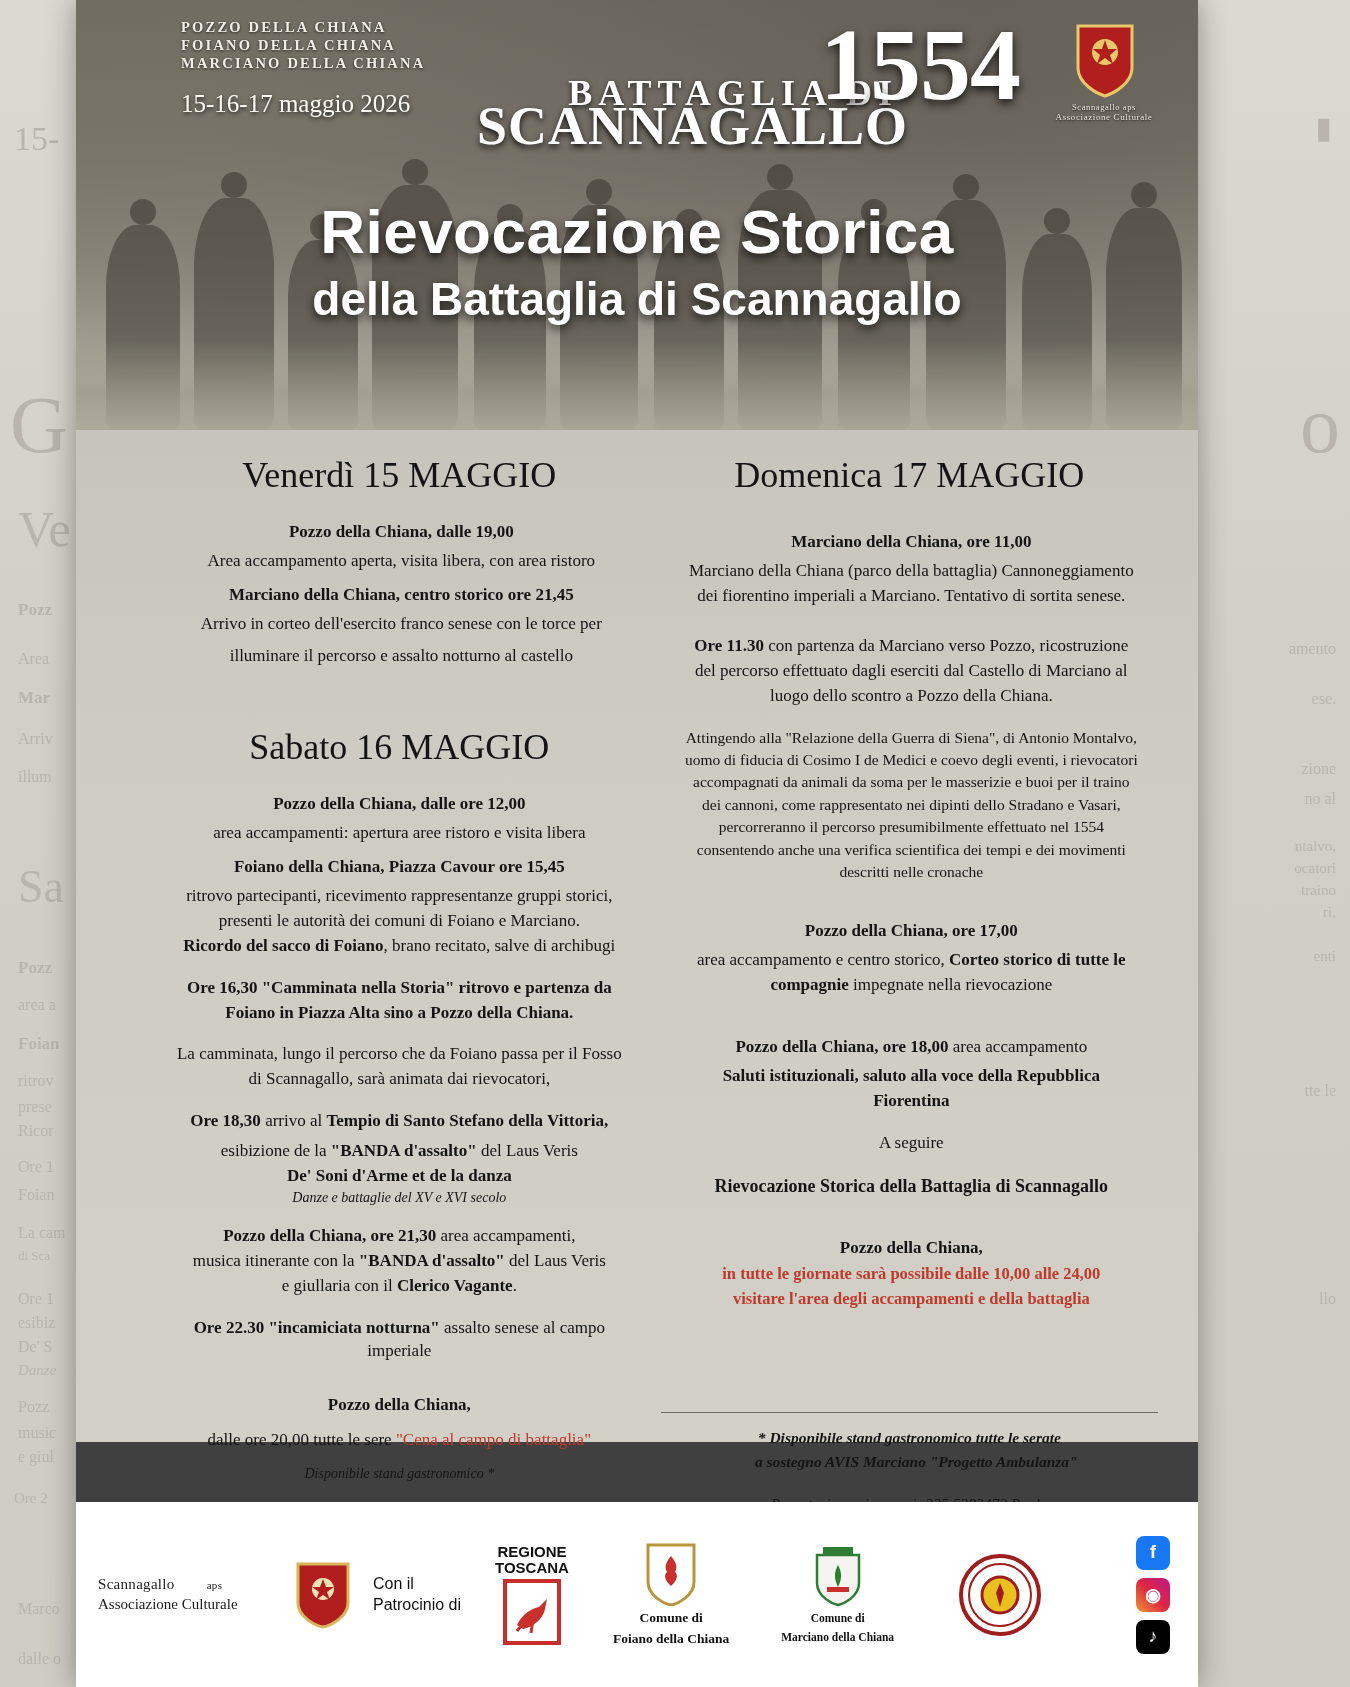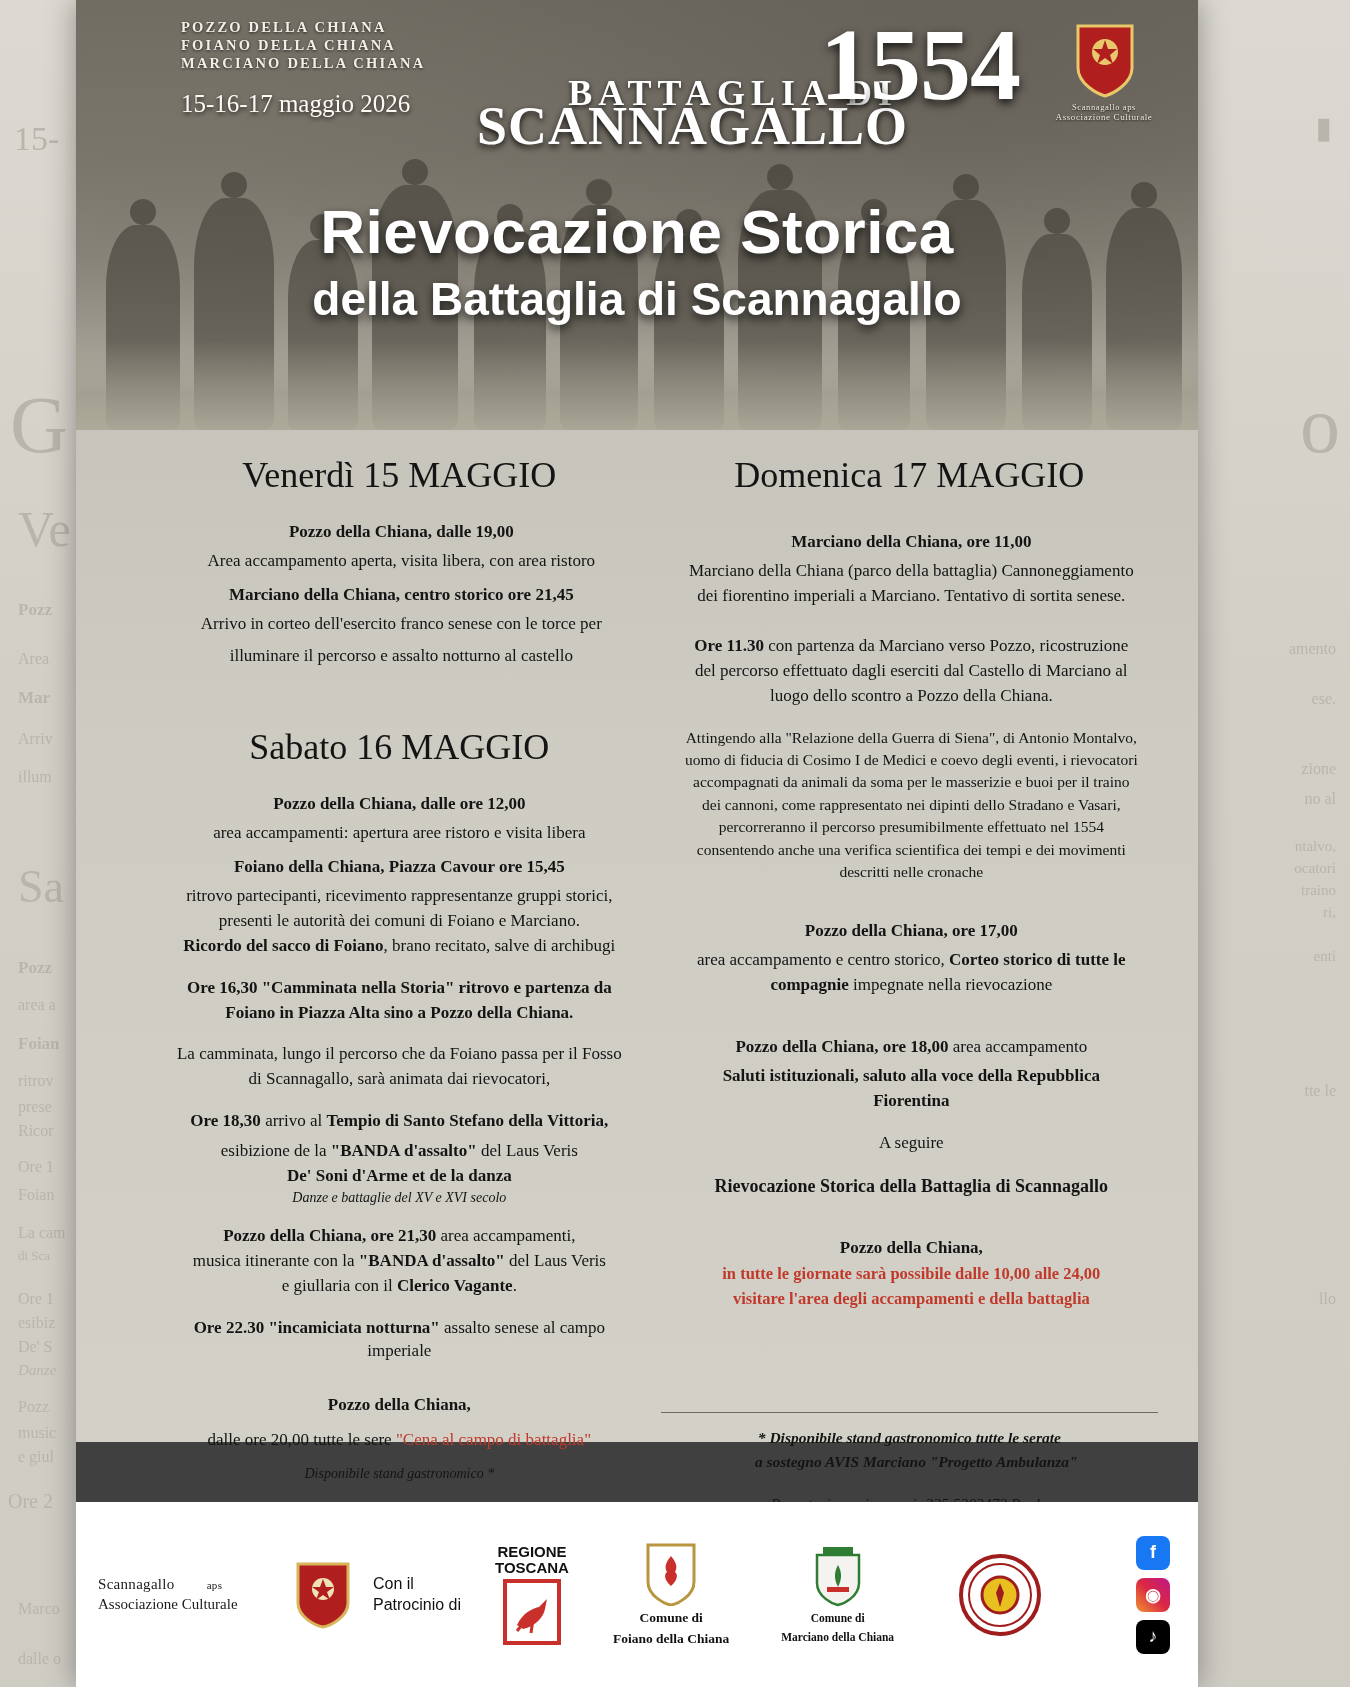--- a/index.html
+++ b/index.html
@@ -145,21 +145,21 @@
 <div class="ghost-text" style="left:18px; top:1186px; font-size:16px;">Foian</div>
 <div class="ghost-text" style="left:18px; top:1224px; font-size:16px;">La cam</div>
 <div class="ghost-text" style="left:18px; top:1248px; font-size:13px;">di Sca</div>
 <div class="ghost-text" style="left:18px; top:1290px; font-size:16px;">Ore 1</div>
 <div class="ghost-text" style="left:18px; top:1314px; font-size:16px;">esibiz</div>
 <div class="ghost-text" style="left:18px; top:1338px; font-size:16px;">De' S</div>
 <div class="ghost-text" style="left:18px; top:1362px; font-size:15px; font-style:italic;">Danze</div>
 <div class="ghost-text" style="left:18px; top:1398px; font-size:16px;">Pozz</div>
 <div class="ghost-text" style="left:18px; top:1424px; font-size:16px;">music</div>
 <div class="ghost-text" style="left:18px; top:1448px; font-size:16px;">e giul</div>
-<div class="ghost-text" style="left:8px; top:1490px; font-size:20px;">Ore 2</div>
+<div class="ghost-text" style="left:14px; top:1490px; font-size:15px;">Ore 2</div>
 <div class="ghost-text" style="left:18px; top:1600px; font-size:16px;">Marco</div>
 <div class="ghost-text" style="left:18px; top:1650px; font-size:16px;">dalle o</div>
 
 <div class="ghost-text" style="right:18px; top:110px; font-size:30px;">▮</div>
 <div class="ghost-text" style="right:10px; top:380px; font-size:80px;">o</div>
 <div class="ghost-text" style="right:14px; top:640px; font-size:16px;">amento</div>
 <div class="ghost-text" style="right:14px; top:690px; font-size:16px;">ese.</div>
 <div class="ghost-text" style="right:14px; top:760px; font-size:16px;">zione</div>
 <div class="ghost-text" style="right:14px; top:790px; font-size:16px;">no al</div>
 <div class="ghost-text" style="right:14px; top:838px; font-size:15px;">ntalvo,</div>

